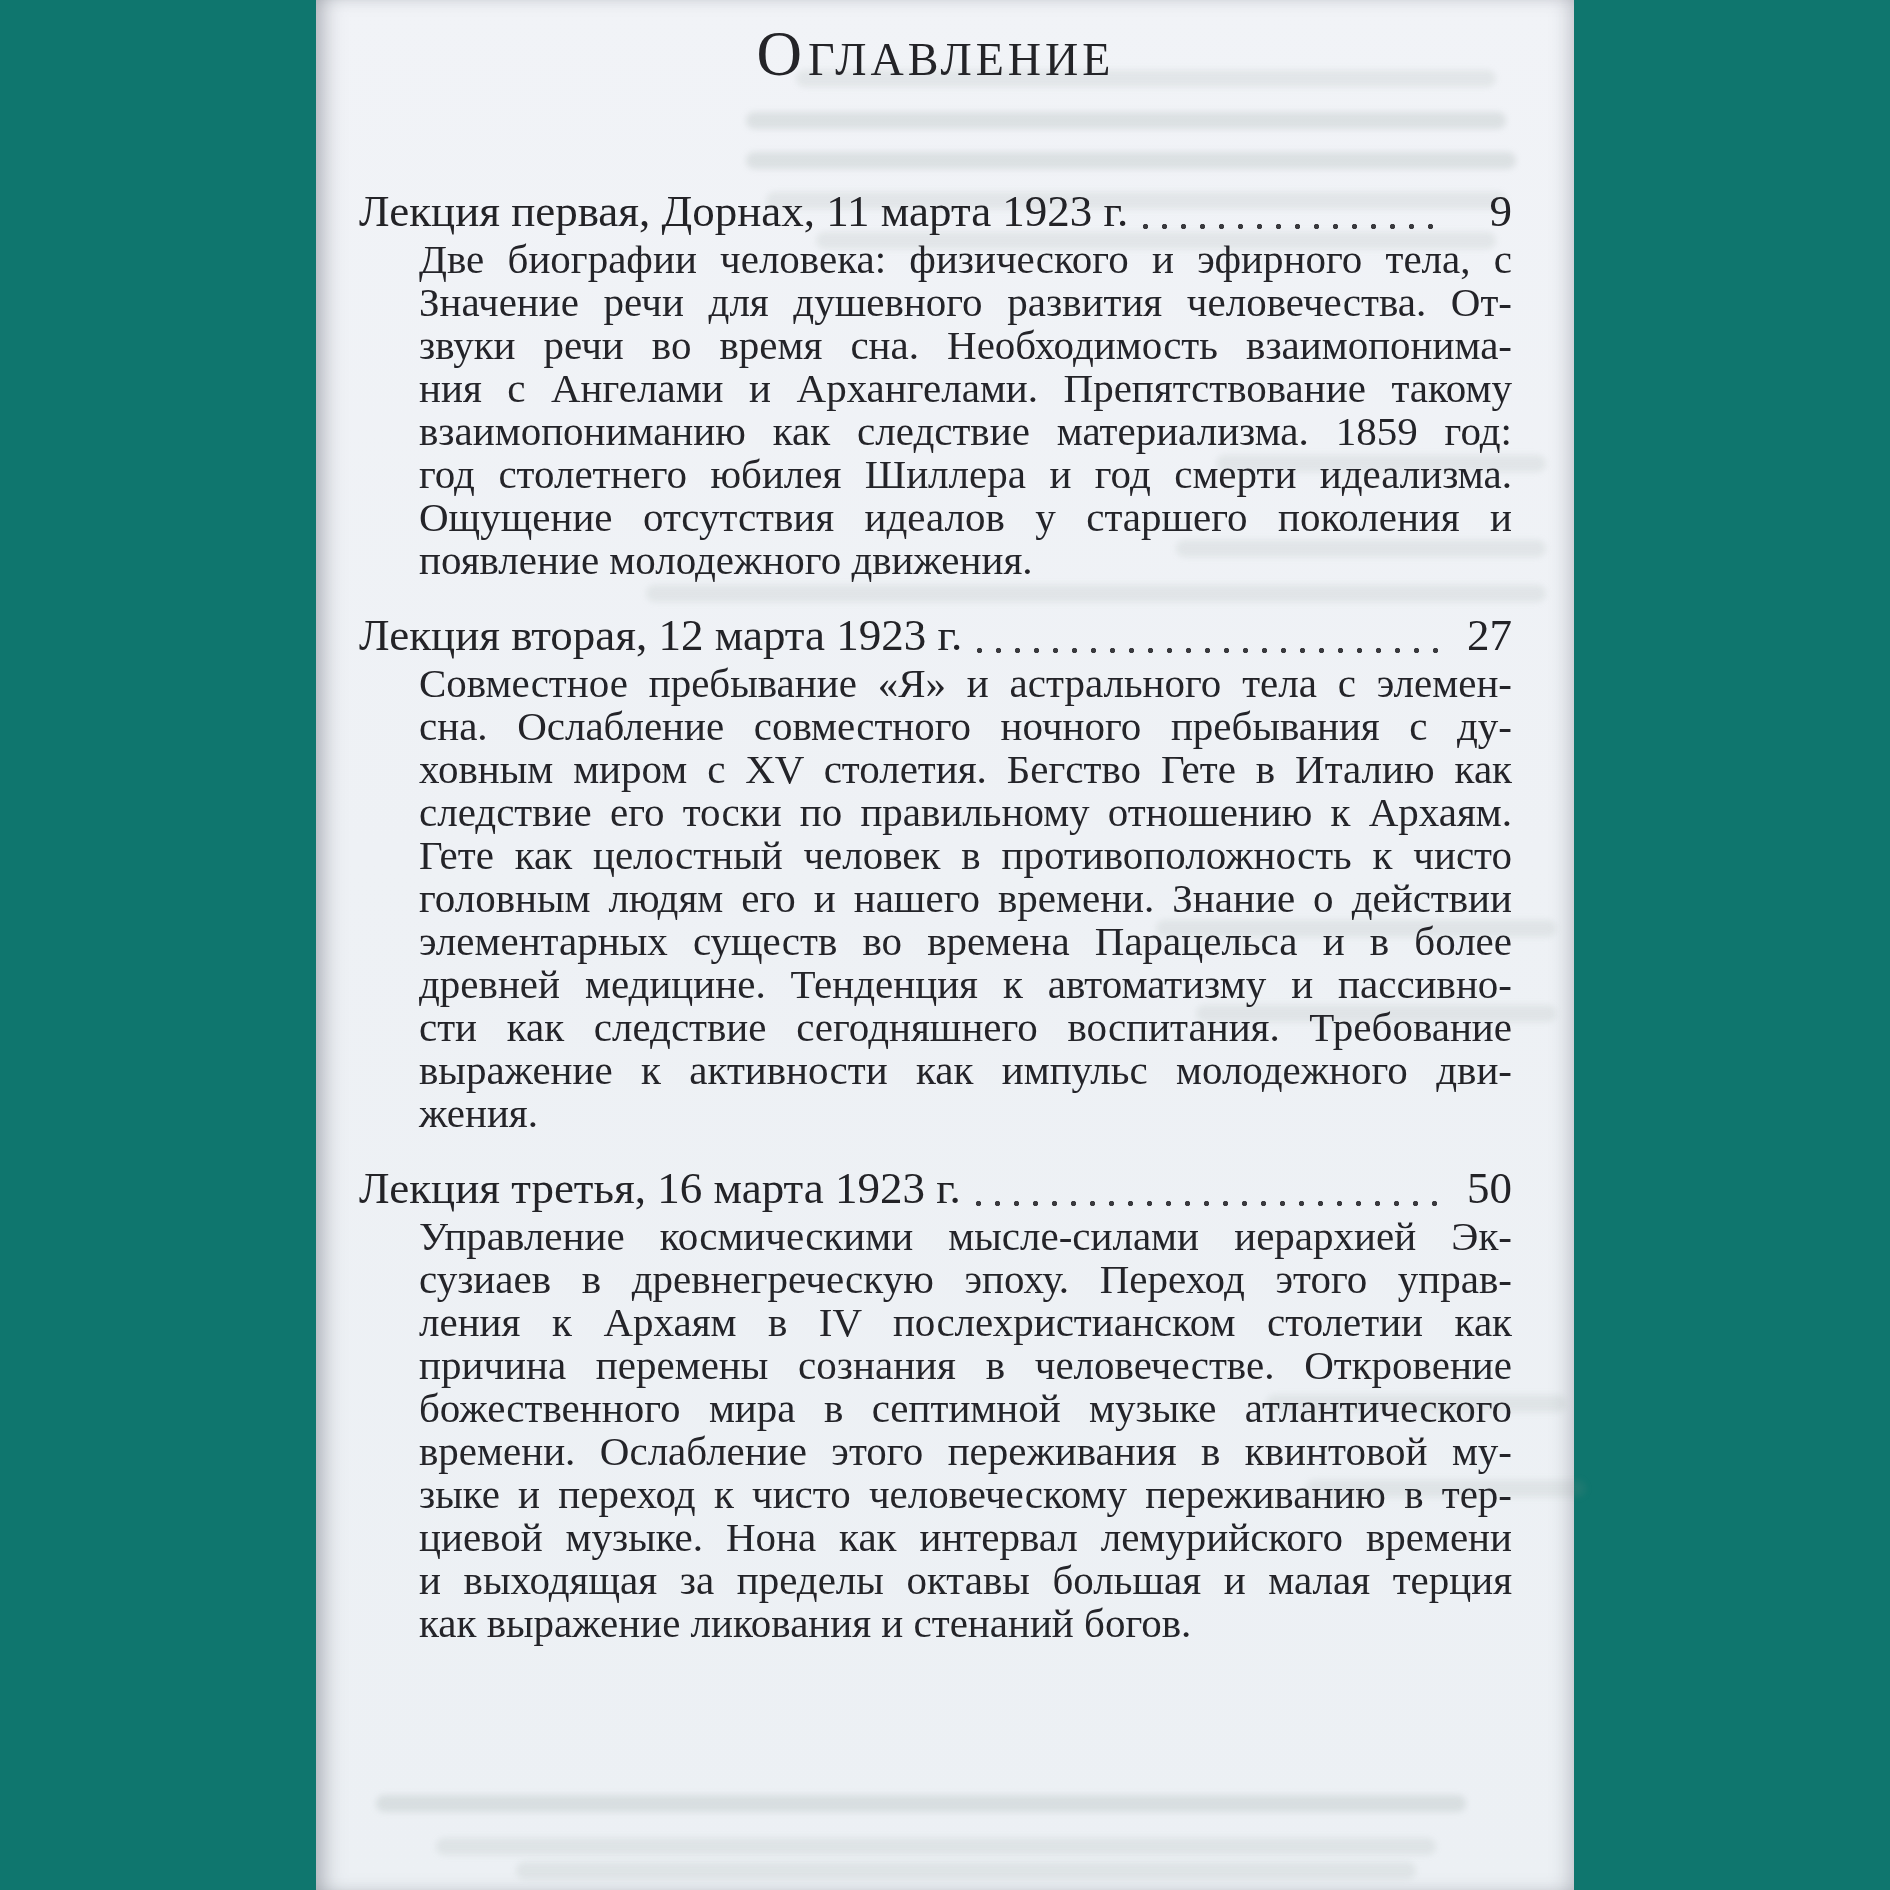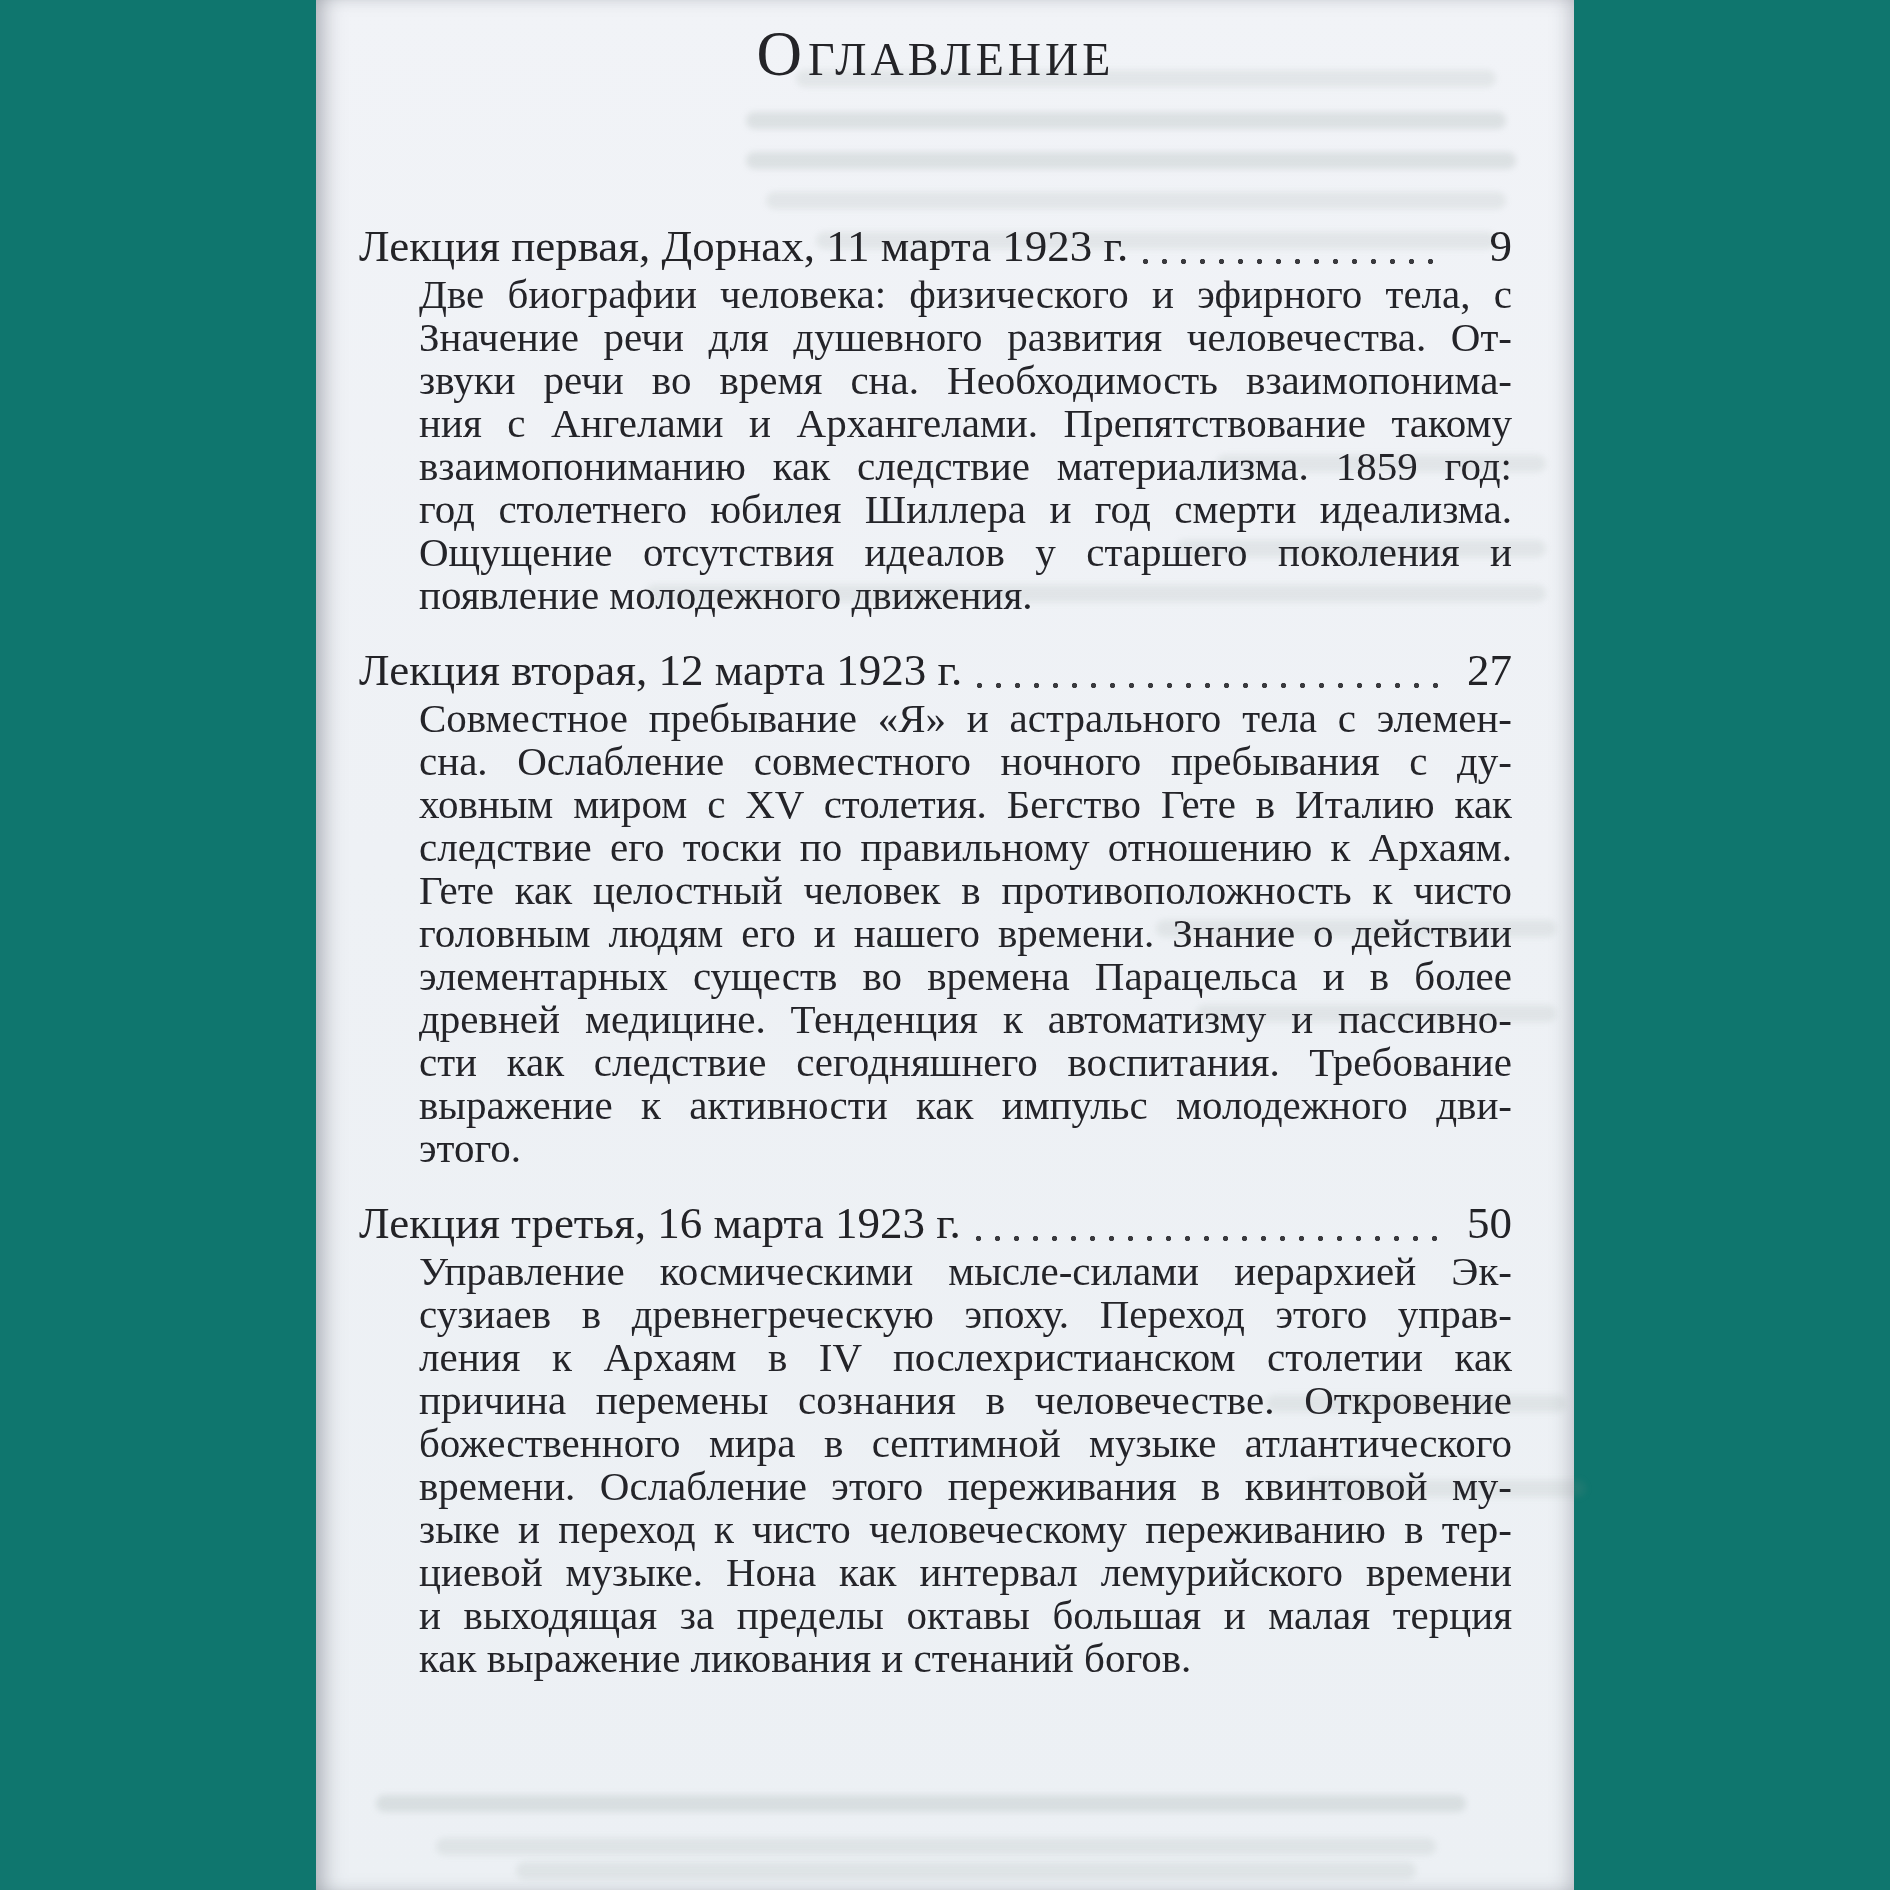--- a/index.html
+++ b/index.html
@@ -36,21 +36,21 @@
     font-size: 46px;
     line-height: 80px;
     letter-spacing: 4px;
     text-transform: uppercase;
     color: #242428;
   }
   .toc-title::first-letter {
     font-size: 63px;
     letter-spacing: 6px;
   }
-  .entry:first-child { margin-top: 119px; }
+  .entry:first-child { margin-top: 84px; }
   .entry { margin-top: 26px; }
   .entry-heading {
     display: flex;
     align-items: baseline;
     font-size: 45px;
     line-height: 54px;
     color: #232327;
   }
   .entry-title { white-space: nowrap; }
   .dots {
@@ -142,21 +142,21 @@
               <div class="summary-line">Совместное пребывание «Я» и астрального тела с элемен-</div>
               <div class="summary-line">сна. Ослабление совместного ночного пребывания с ду-</div>
               <div class="summary-line">ховным миром с XV столетия. Бегство Гете в Италию как</div>
               <div class="summary-line">следствие его тоски по правильному отношению к Архаям.</div>
               <div class="summary-line">Гете как целостный человек в противоположность к чисто</div>
               <div class="summary-line">головным людям его и нашего времени. Знание о действии</div>
               <div class="summary-line">элементарных существ во времена Парацельса и в более</div>
               <div class="summary-line">древней медицине. Тенденция к автоматизму и пассивно-</div>
               <div class="summary-line">сти как следствие сегодняшнего воспитания. Требование</div>
               <div class="summary-line">выражение к активности как импульс молодежного дви-</div>
-              <div class="summary-line">этого.</div>
+              <div class="summary-line">жения.</div>
             </div>
   </div>
 
   <div class="entry">
     <div class="entry-heading">
       <span class="entry-title">Лекция третья, 16 марта 1923 г.</span>
       <span class="dots"></span>
       <span class="pagenum">50</span>
     </div>
     <div class="summary">

